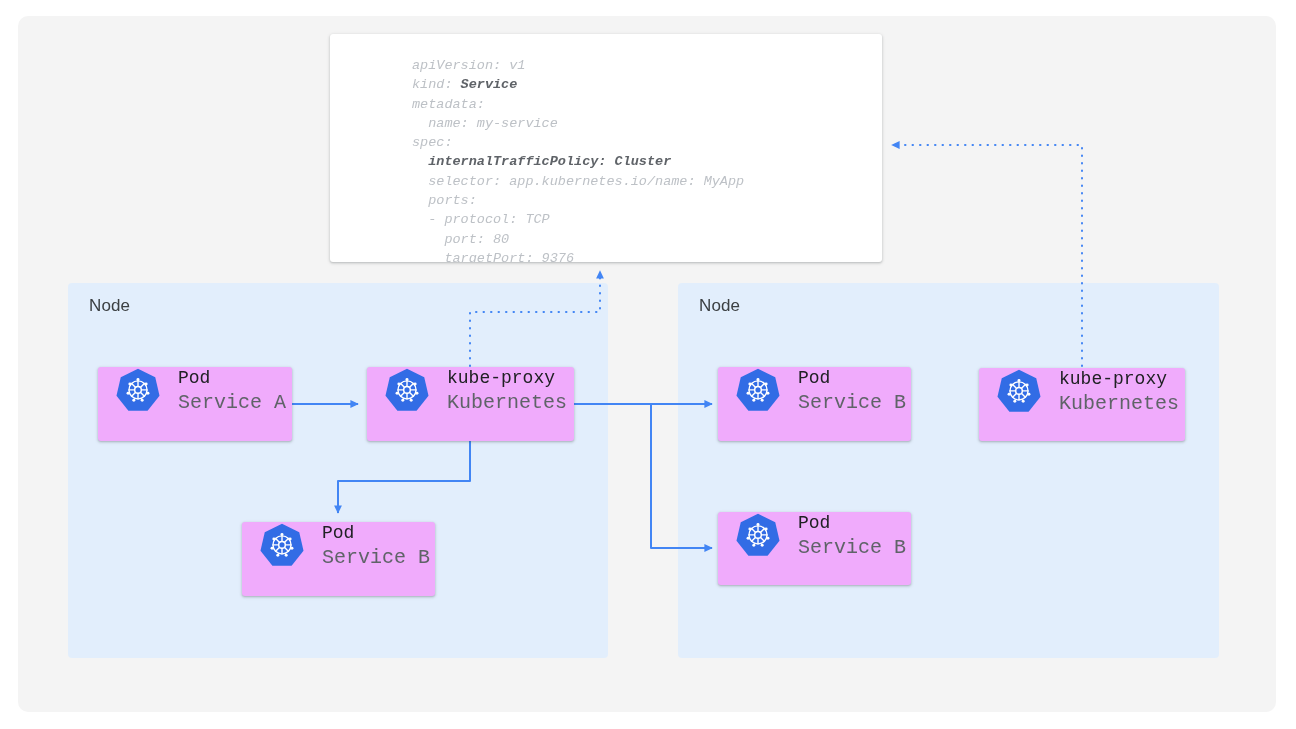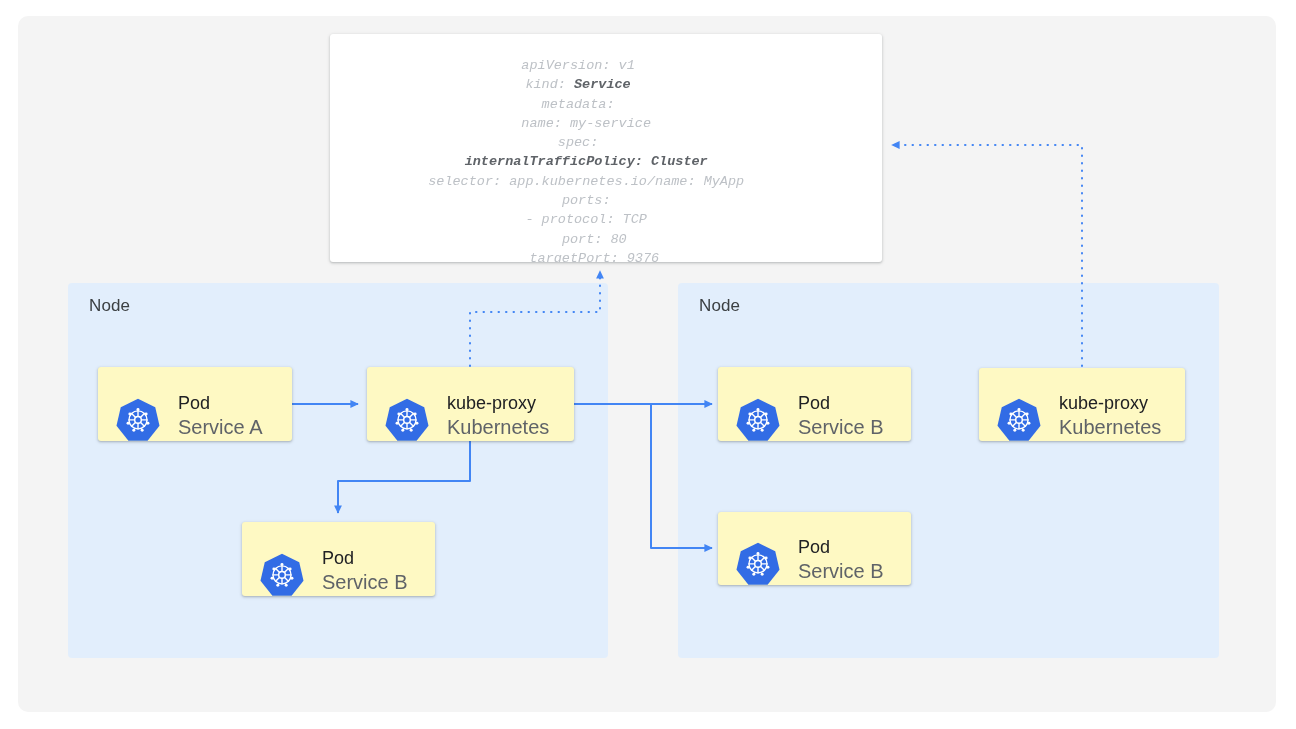--- a/index.html
+++ b/index.html
@@ -36,26 +36,27 @@
     position: absolute;
     left: 21px;
     top: 13px;
     font-size: 17px;
     color: #3c4043;
     letter-spacing: 0.1px;
   }
   
   .card {
     position: absolute;
-    background: #fef9c3;
+    background: #f0abfc;
     border-radius: 3px;
     box-shadow: 0 1px 2px rgba(60,64,67,0.25), 0 1px 3px 1px rgba(60,64,67,0.10);
     display: flex;
-    align-items: flex-end;
+    align-items: flex-start;
     box-sizing: border-box;
+    font-family: Liberation Mono, monospace;
   }
   .card .k8s-logo {
     flex: 0 0 auto;
     margin-left: 18px;
     width: 44px;
     height: 44px;
   }
   .card .card-text {
     margin-left: 18px;
     display: flex;
@@ -77,21 +78,20 @@
   .yaml-panel {
     position: absolute;
     left: 330px;
     top: 34px;
     width: 552px;
     height: 228px;
     background: #ffffff;
     border-radius: 3px;
     box-shadow: 0 1px 2px rgba(60,64,67,0.22), 0 1px 3px 1px rgba(60,64,67,0.10);
     overflow: hidden;
-    text-align: center;
   }
   .yaml-code {
     position: absolute;
     left: 82px;
     top: 22px;
     font-family: "Liberation Mono", "DejaVu Sans Mono", monospace;
     font-size: 13.5px;
     font-style: italic;
     line-height: 19.3px;
     color: #bdc1c6;

